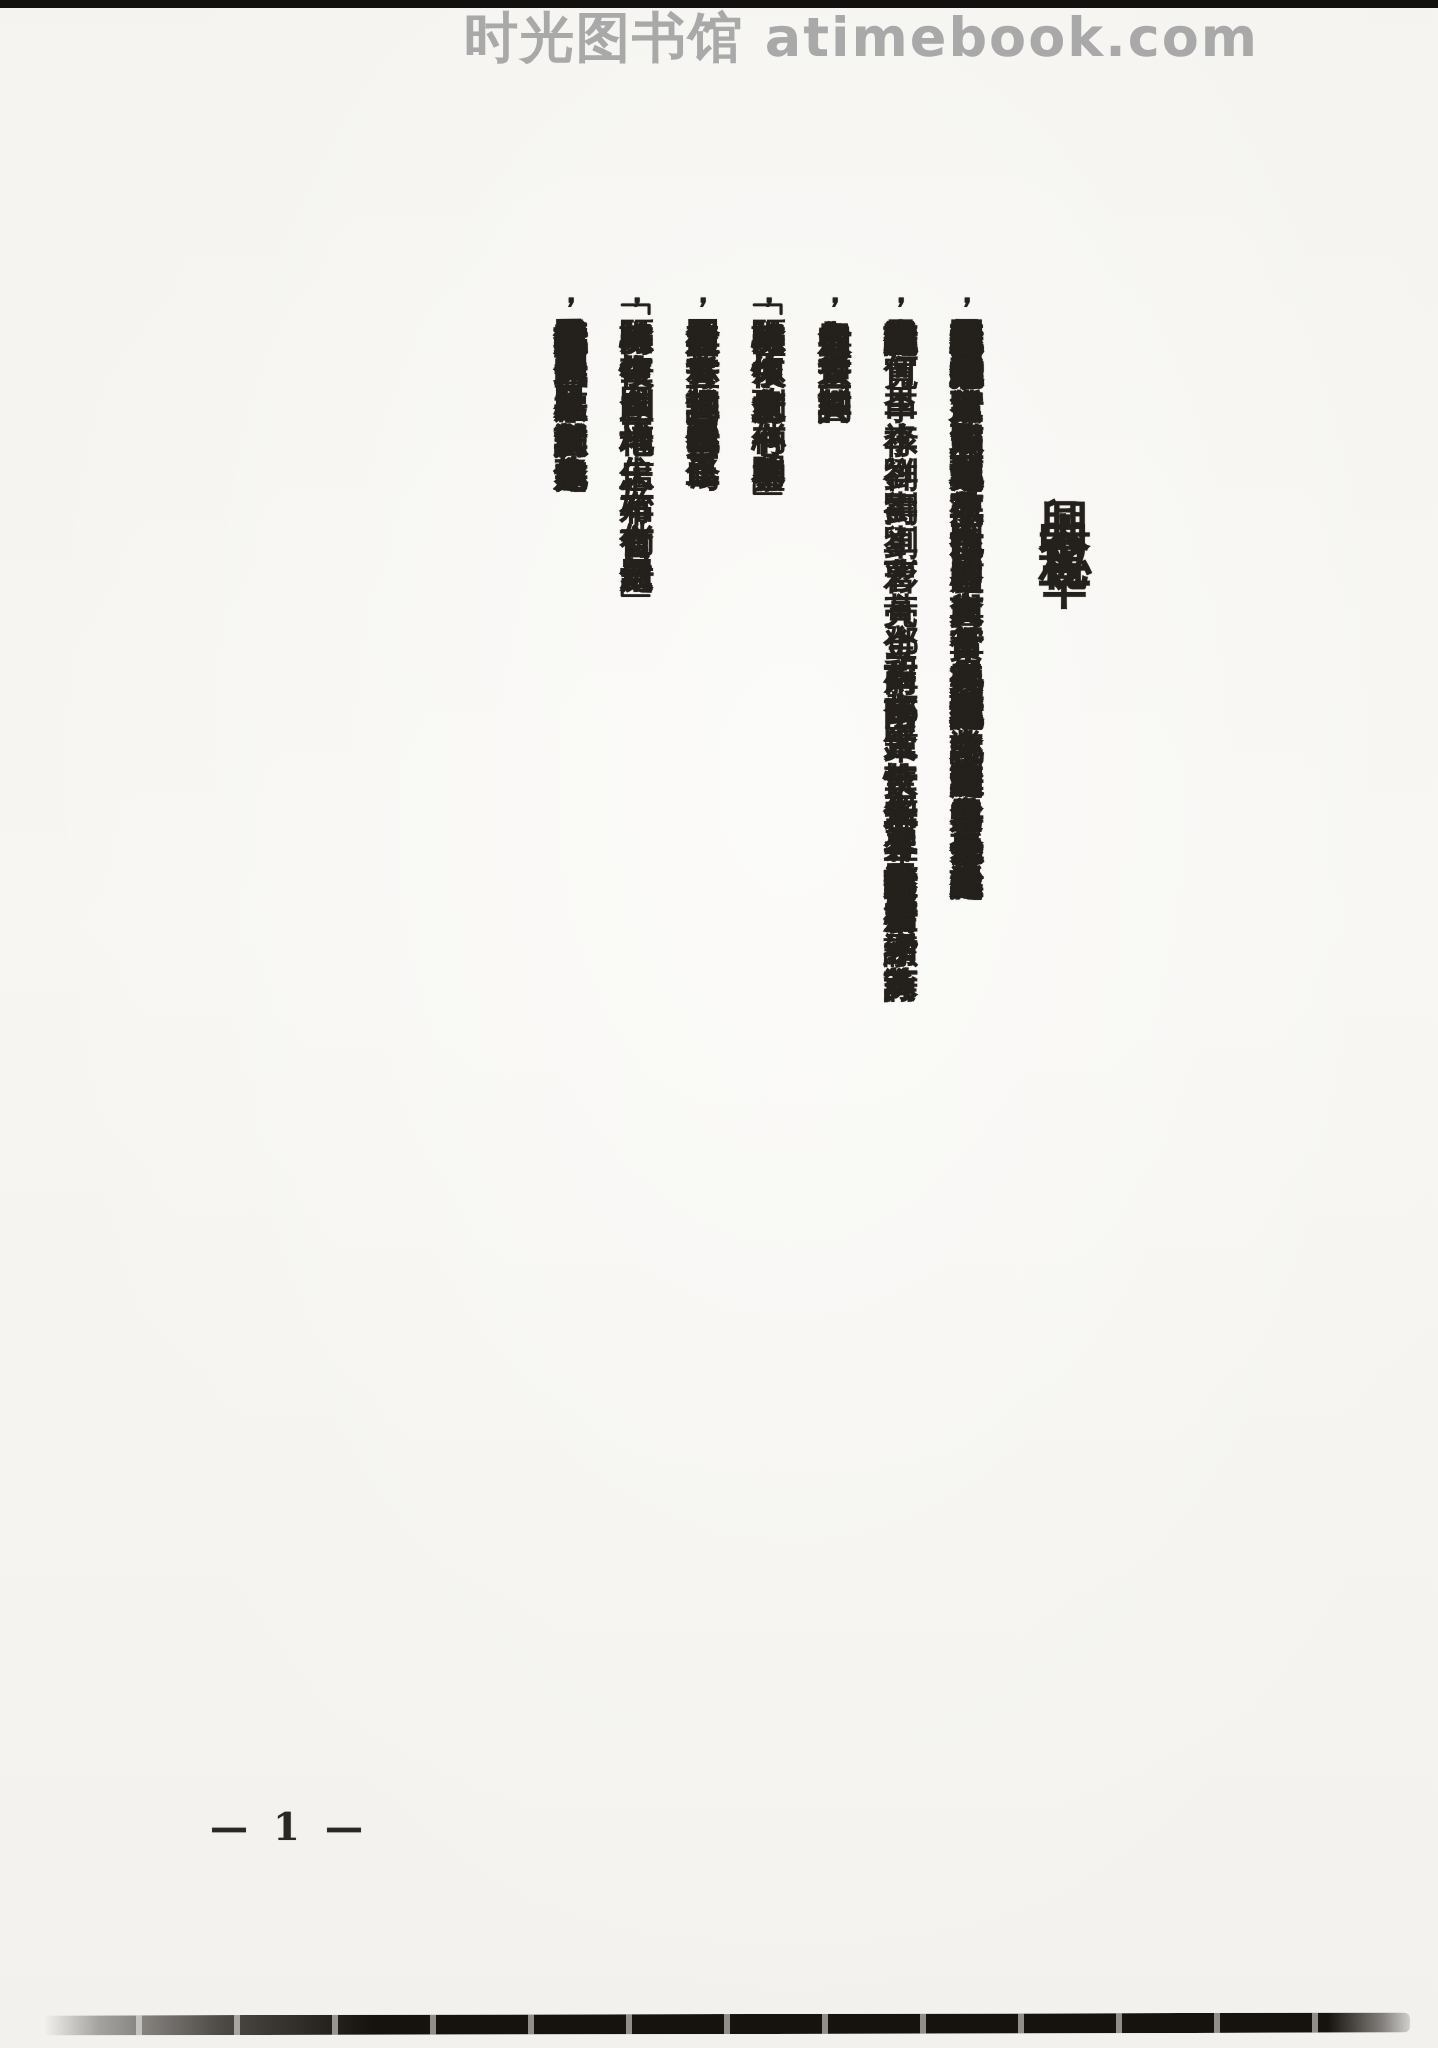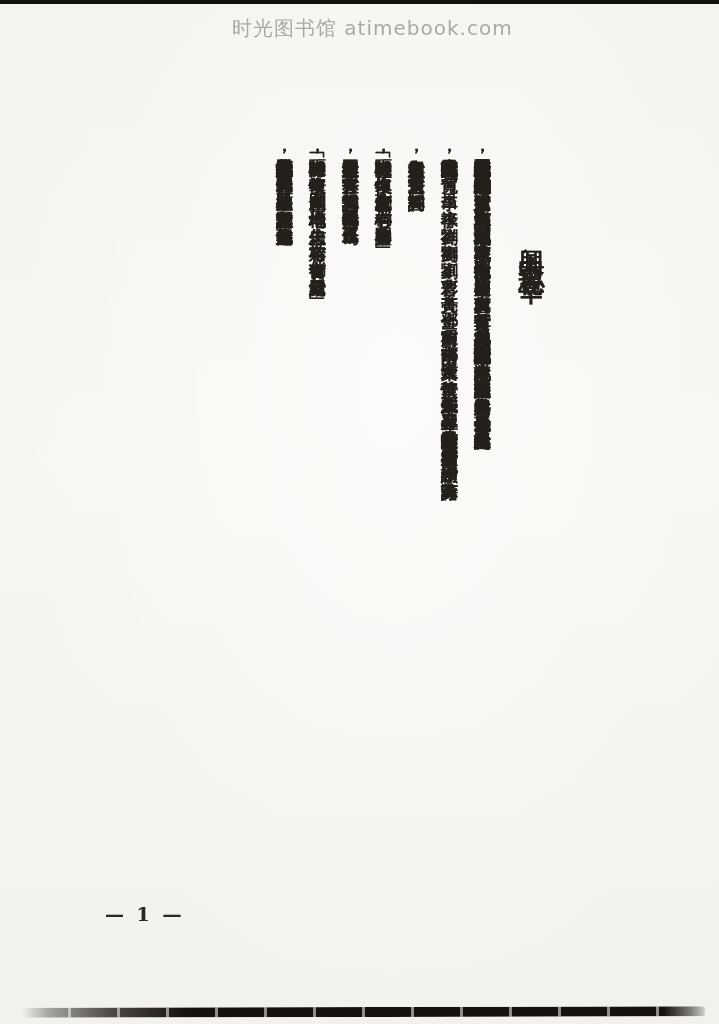--- a/index.html
+++ b/index.html
@@ -19,25 +19,25 @@
     font-family: "DejaVu Serif", serif;
   }
   .top-edge {
     position: absolute;
     top: 0; left: 0;
     width: 100%; height: 4px;
     background: #121110;
   }
   .watermark {
     position: absolute;
-    top: 16px;
+    top: 4px;
     left: 232px;
     font-family: "DejaVu Sans", sans-serif;
-    font-weight: normal;
-    font-size: 20px;
+    font-weight: bold;
+    font-size: 27px;
     line-height: 1.2;
     letter-spacing: 1px;
     color: #a9a9a9;
     white-space: nowrap;
   }
   .content {
     position: absolute;
     top: 124px;
     right: 170px;
     height: 782px;

